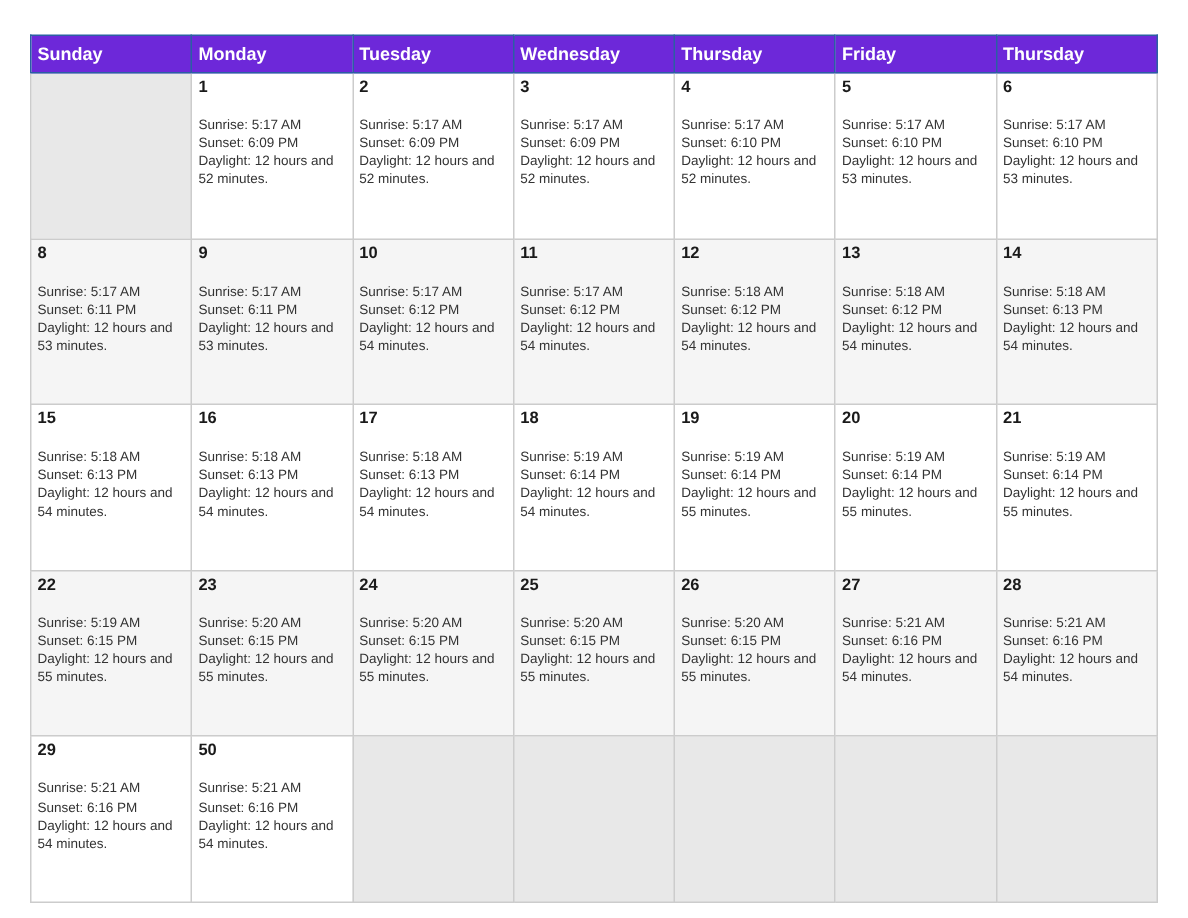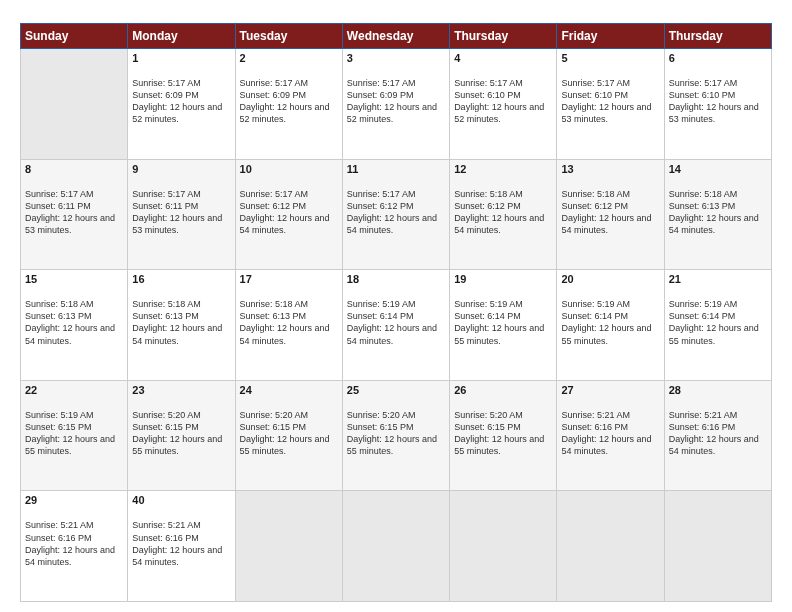--- a/index.html
+++ b/index.html
@@ -43,21 +43,21 @@
     .calendar-subtitle {
       font-size: 14px;
       color: #333;
     }
     .calendar-table {
       width: 100%;
       border-collapse: collapse;
       flex: 1;
     }
     .calendar-table th {
-      background: #7f1d1d;
+      background: #6d28d9;
       color: #fff;
       font-size: 12px;
       font-weight: bold;
       padding: 5px 4px;
       text-align: left;
       border: 1px solid #2b5fa3;
     }
     .calendar-table td {
       border: 1px solid #ccc;
       vertical-align: top;
@@ -223,21 +223,21 @@
             <span class="day-num">28</span>
             <div class="cell-content">Sunrise: 5:21 AM<br>Sunset: 6:16 PM<br>Daylight: 12 hours and 54 minutes.</div>
           </td>
         </tr>
         <tr>
           <td>
             <span class="day-num">29</span>
             <div class="cell-content">Sunrise: 5:21 AM<br>Sunset: 6:16 PM<br>Daylight: 12 hours and 54 minutes.</div>
           </td>
           <td>
-            <span class="day-num">40</span>
+            <span class="day-num">50</span>
             <div class="cell-content">Sunrise: 5:21 AM<br>Sunset: 6:16 PM<br>Daylight: 12 hours and 54 minutes.</div>
           </td>
           <td class="empty-cell"></td>
           <td class="empty-cell"></td>
           <td class="empty-cell"></td>
           <td class="empty-cell"></td>
           <td class="empty-cell"></td>
         </tr>
       </tbody>
   </table>

